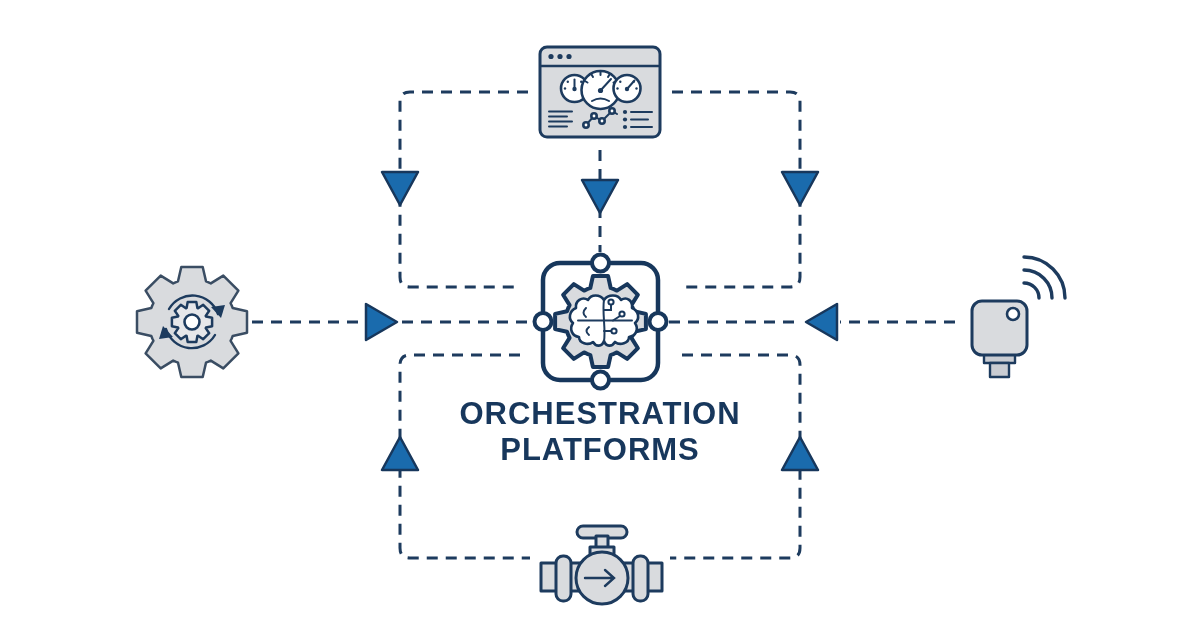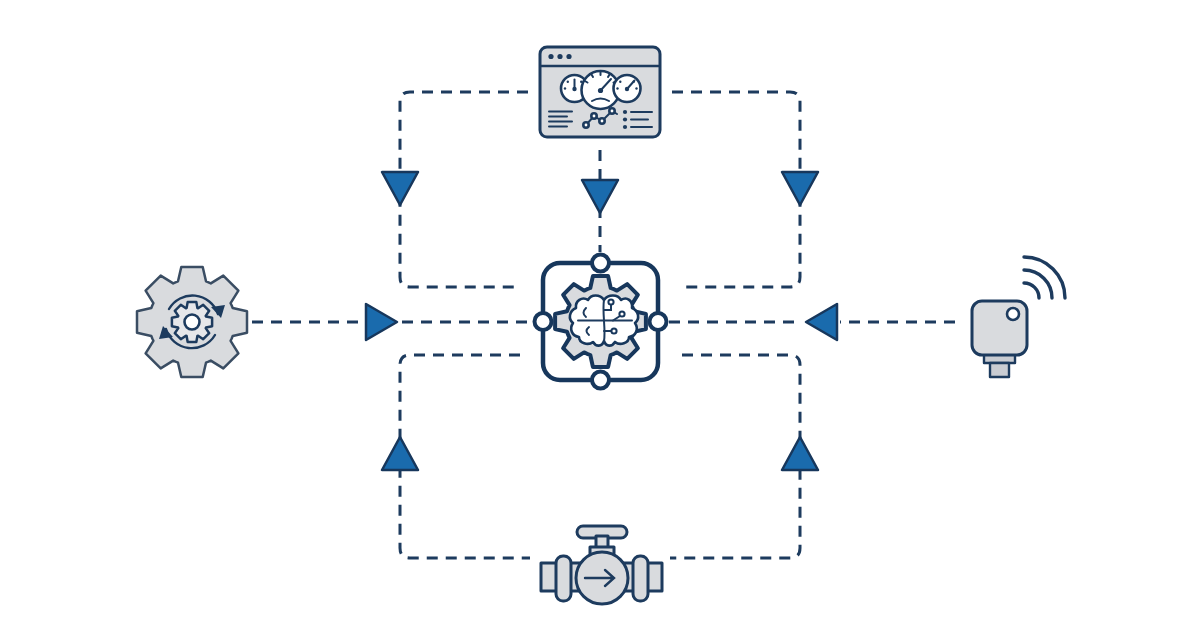--- a/index.html
+++ b/index.html
@@ -161,14 +161,18 @@
       <path class="thin" d="M 578 320.5 H 632" stroke="#17375c"></path>
       <path class="thin" d="M 586 308 Q 581 313 586 317 M 589 327 Q 584 331 589 335" stroke="#17375c"></path>
       <path class="thin" d="M 604 310 H 611 V 305 M 613 320.5 L 620 316 M 604 331 H 611" stroke="#17375c"></path>
       <circle class="hollow" cx="611" cy="302" r="2.6"></circle>
       <circle class="hollow" cx="622" cy="314" r="2.6"></circle>
       <circle class="hollow" cx="614" cy="331" r="2.6"></circle>
     </g>
   </g>
 </svg>
 
+  <div class="center-label">
+    <span>ORCHESTRATION</span>
+    <span>PLATFORMS</span>
+  </div>
 
 </div>
 
 </body></html>

